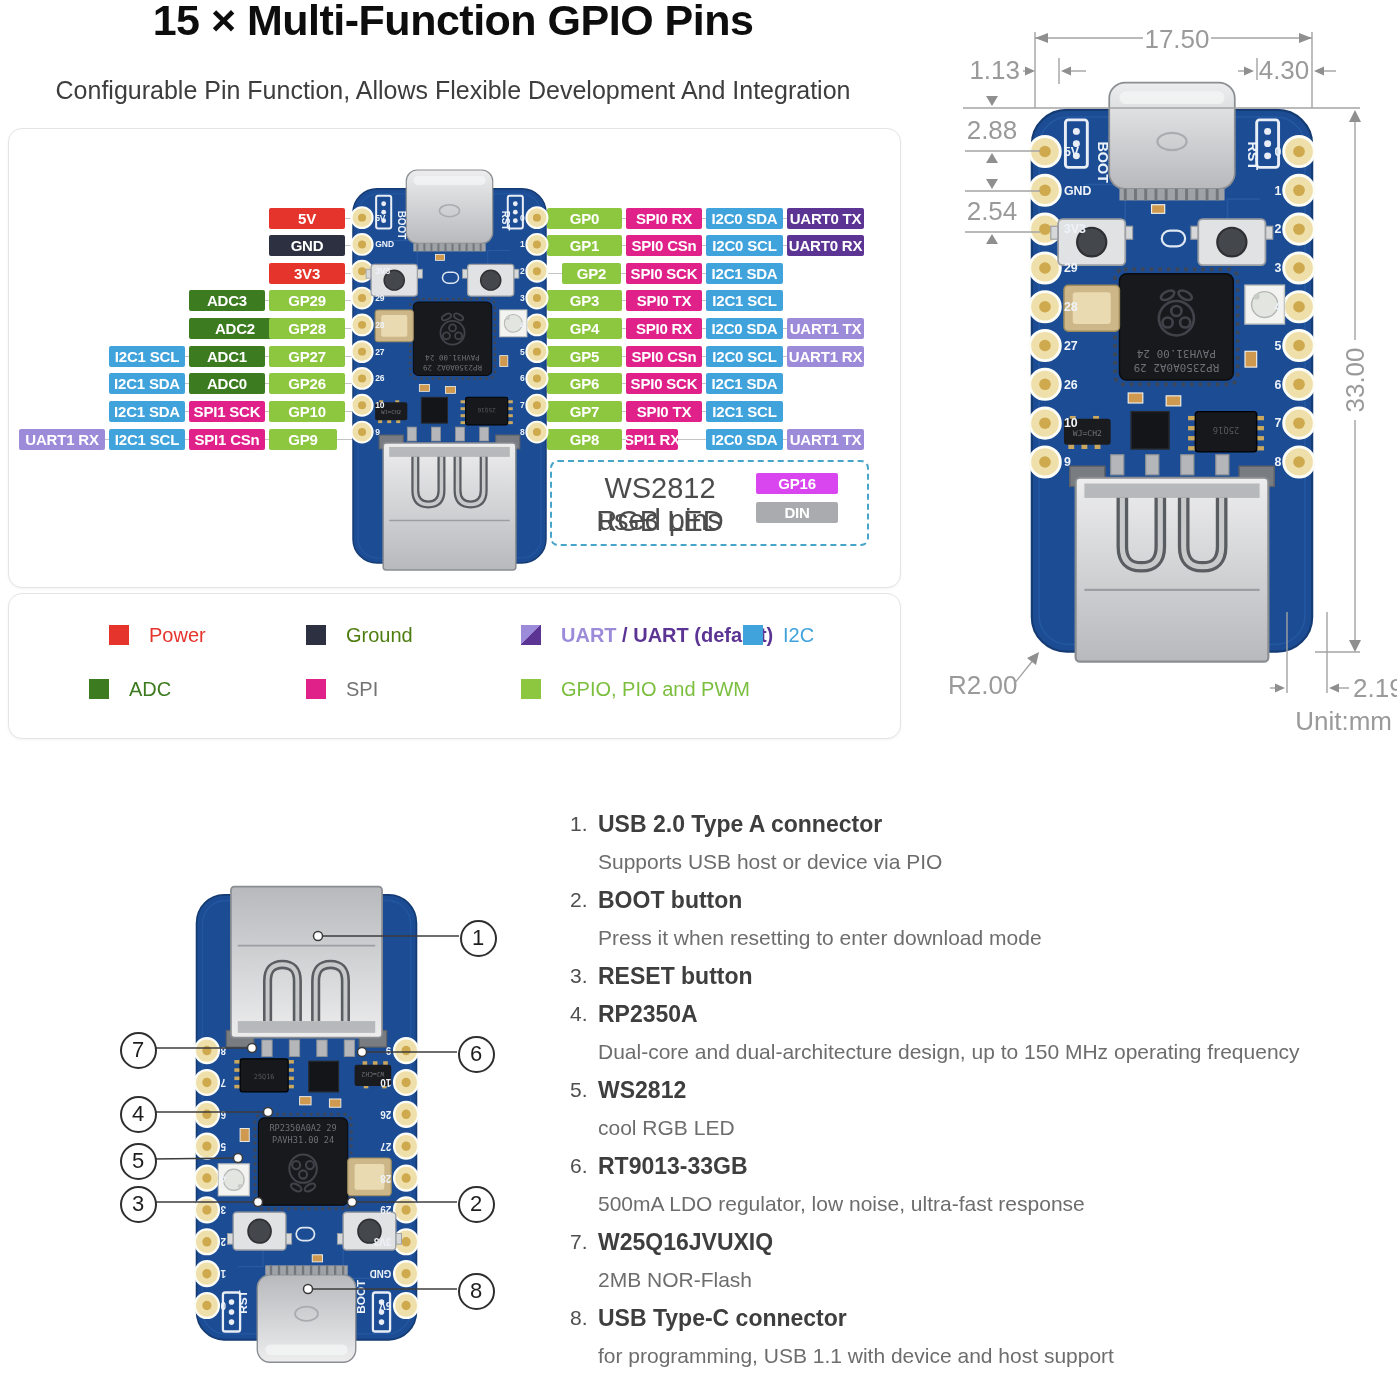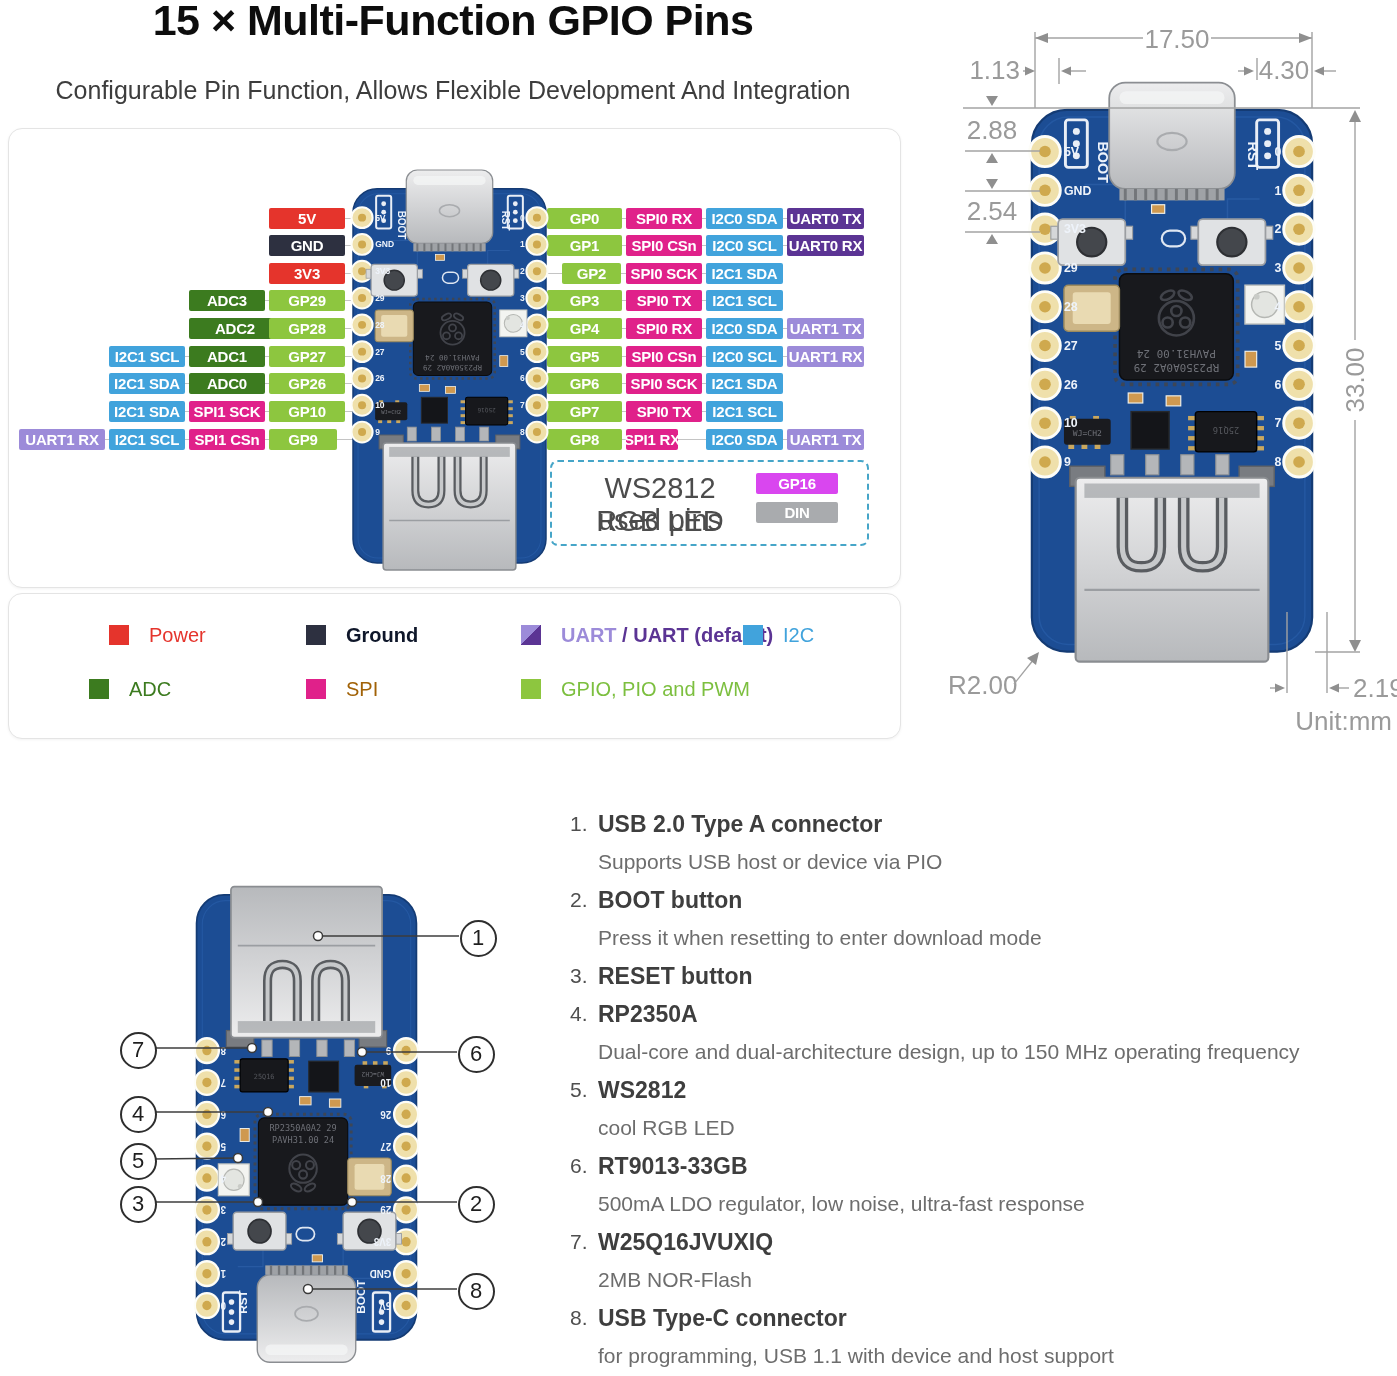--- a/index.html
+++ b/index.html
@@ -327,37 +327,37 @@
   </div>
 </div>
 
 <div class="card" id="legend-card">
     <div class="legend-item" style="left: 80px; top: 30px; margin-left: 20px;">
       <div class="legend-swatch" style="background: rgb(229, 52, 44);"></div>
       <span class="legend-label"><span style="color: rgb(229, 52, 44);">Power</span></span>
     </div>
     <div class="legend-item" style="left: 297px; top: 30px;">
       <div class="legend-swatch" style="background: rgb(45, 48, 64);"></div>
-      <span class="legend-label"><span style="color: #0f172a; font-weight: bold;">Ground</span></span>
+      <span class="legend-label"><span style="color: #4d7c0f;">Ground</span></span>
     </div>
     <div class="legend-item" style="left: 512px; top: 30px;">
       <div class="legend-swatch" style="background: linear-gradient(135deg, rgb(156, 139, 217) 0px, rgb(156, 139, 217) 50%, rgb(91, 52, 148) 50%, rgb(91, 52, 148) 100%);"></div>
       <span class="legend-label" style="font-weight: bold;"><span style="color: rgb(156, 139, 217);">UART</span><span style="color: rgb(91, 52, 148);"> / </span><span style="color: rgb(91, 52, 148);">UART (default)</span></span>
     </div>
     <div class="legend-item" style="left: 734px; top: 30px;">
       <div class="legend-swatch" style="background: rgb(65, 163, 220);"></div>
       <span class="legend-label"><span style="color: rgb(65, 163, 220);">I2C</span></span>
     </div>
     <div class="legend-item" style="left: 80px; top: 84px;">
       <div class="legend-swatch" style="background: rgb(60, 123, 31);"></div>
       <span class="legend-label"><span style="color: rgb(60, 123, 31);">ADC</span></span>
     </div>
     <div class="legend-item" style="left: 297px; top: 84px;">
       <div class="legend-swatch" style="background: rgb(224, 33, 138);"></div>
-      <span class="legend-label"><span style="color: #a16207; margin-top: 40px;">SPI</span></span>
+      <span class="legend-label"><span style="color: #737373; margin-top: 40px;">SPI</span></span>
     </div>
     <div class="legend-item" style="left: 512px; top: 84px;">
       <div class="legend-swatch" style="background: rgb(141, 198, 63);"></div>
       <span class="legend-label"><span style="color: rgb(124, 191, 63);">GPIO, PIO and PWM</span></span>
     </div>
   </div>
 
 <svg style="left:1026px;top:84px;" width="292" height="582" viewBox="0 0 200 405" preserveAspectRatio="none">
   <use href="#mcu-board"></use>
 </svg>

